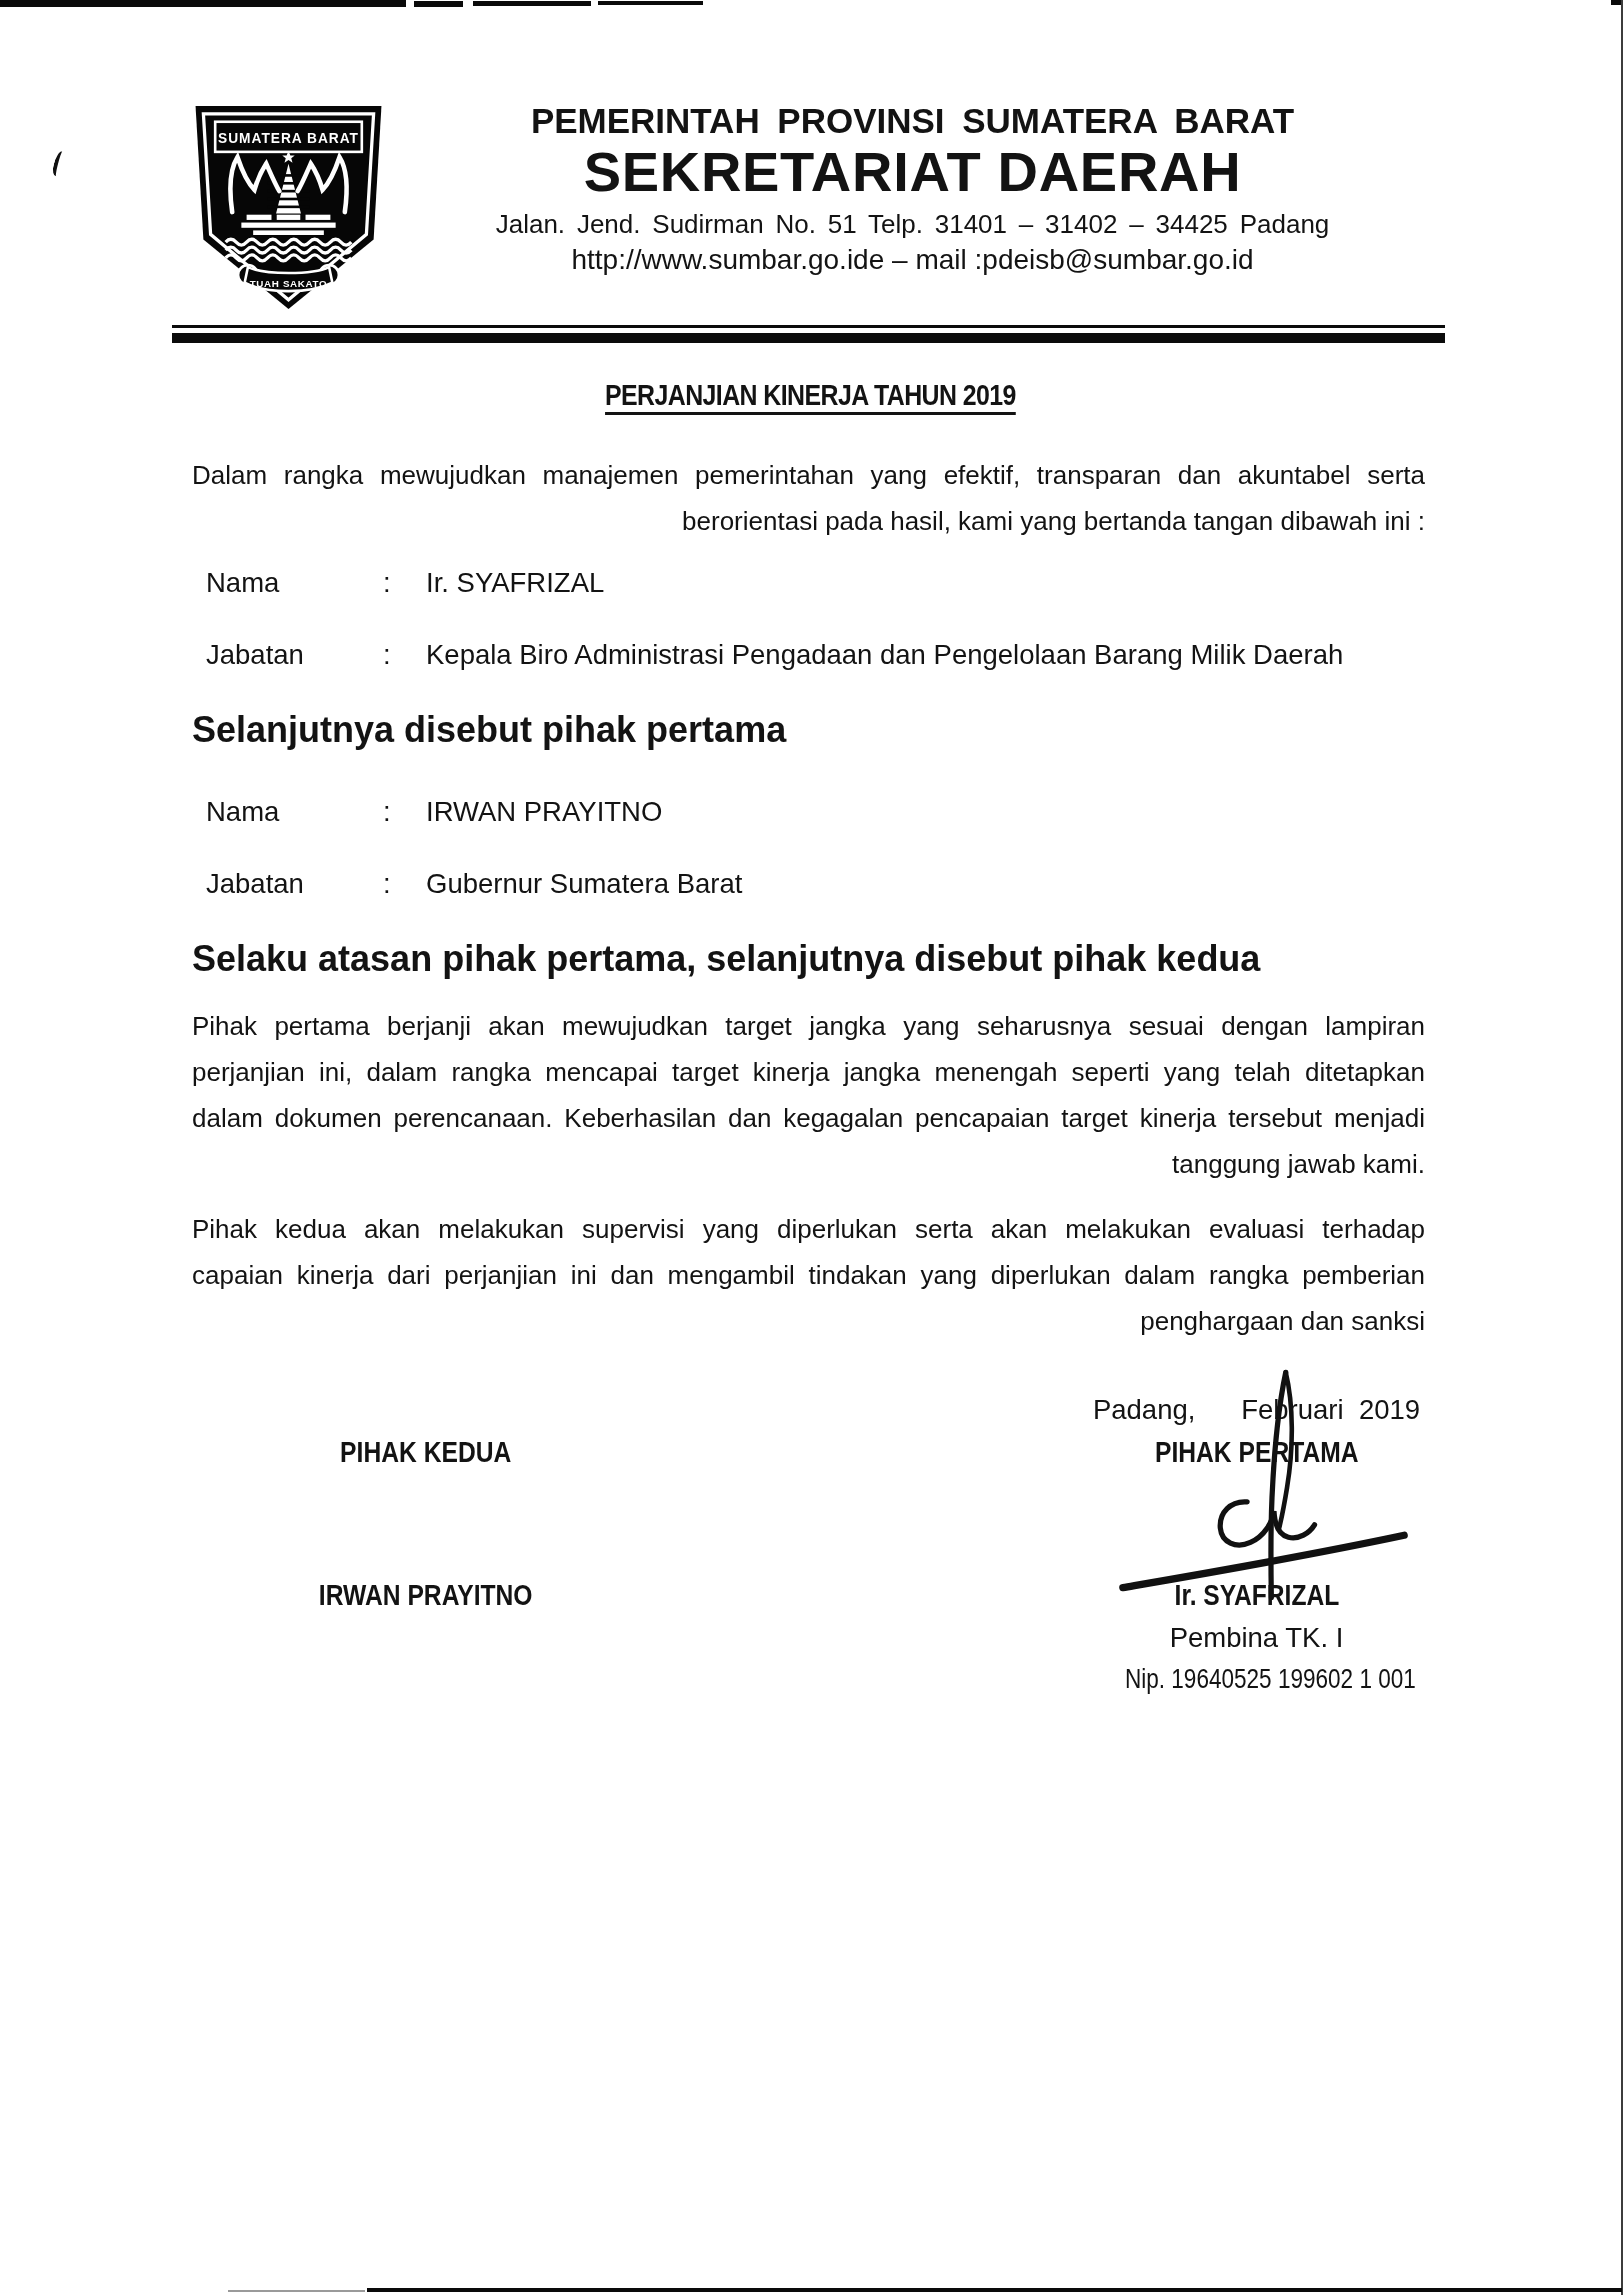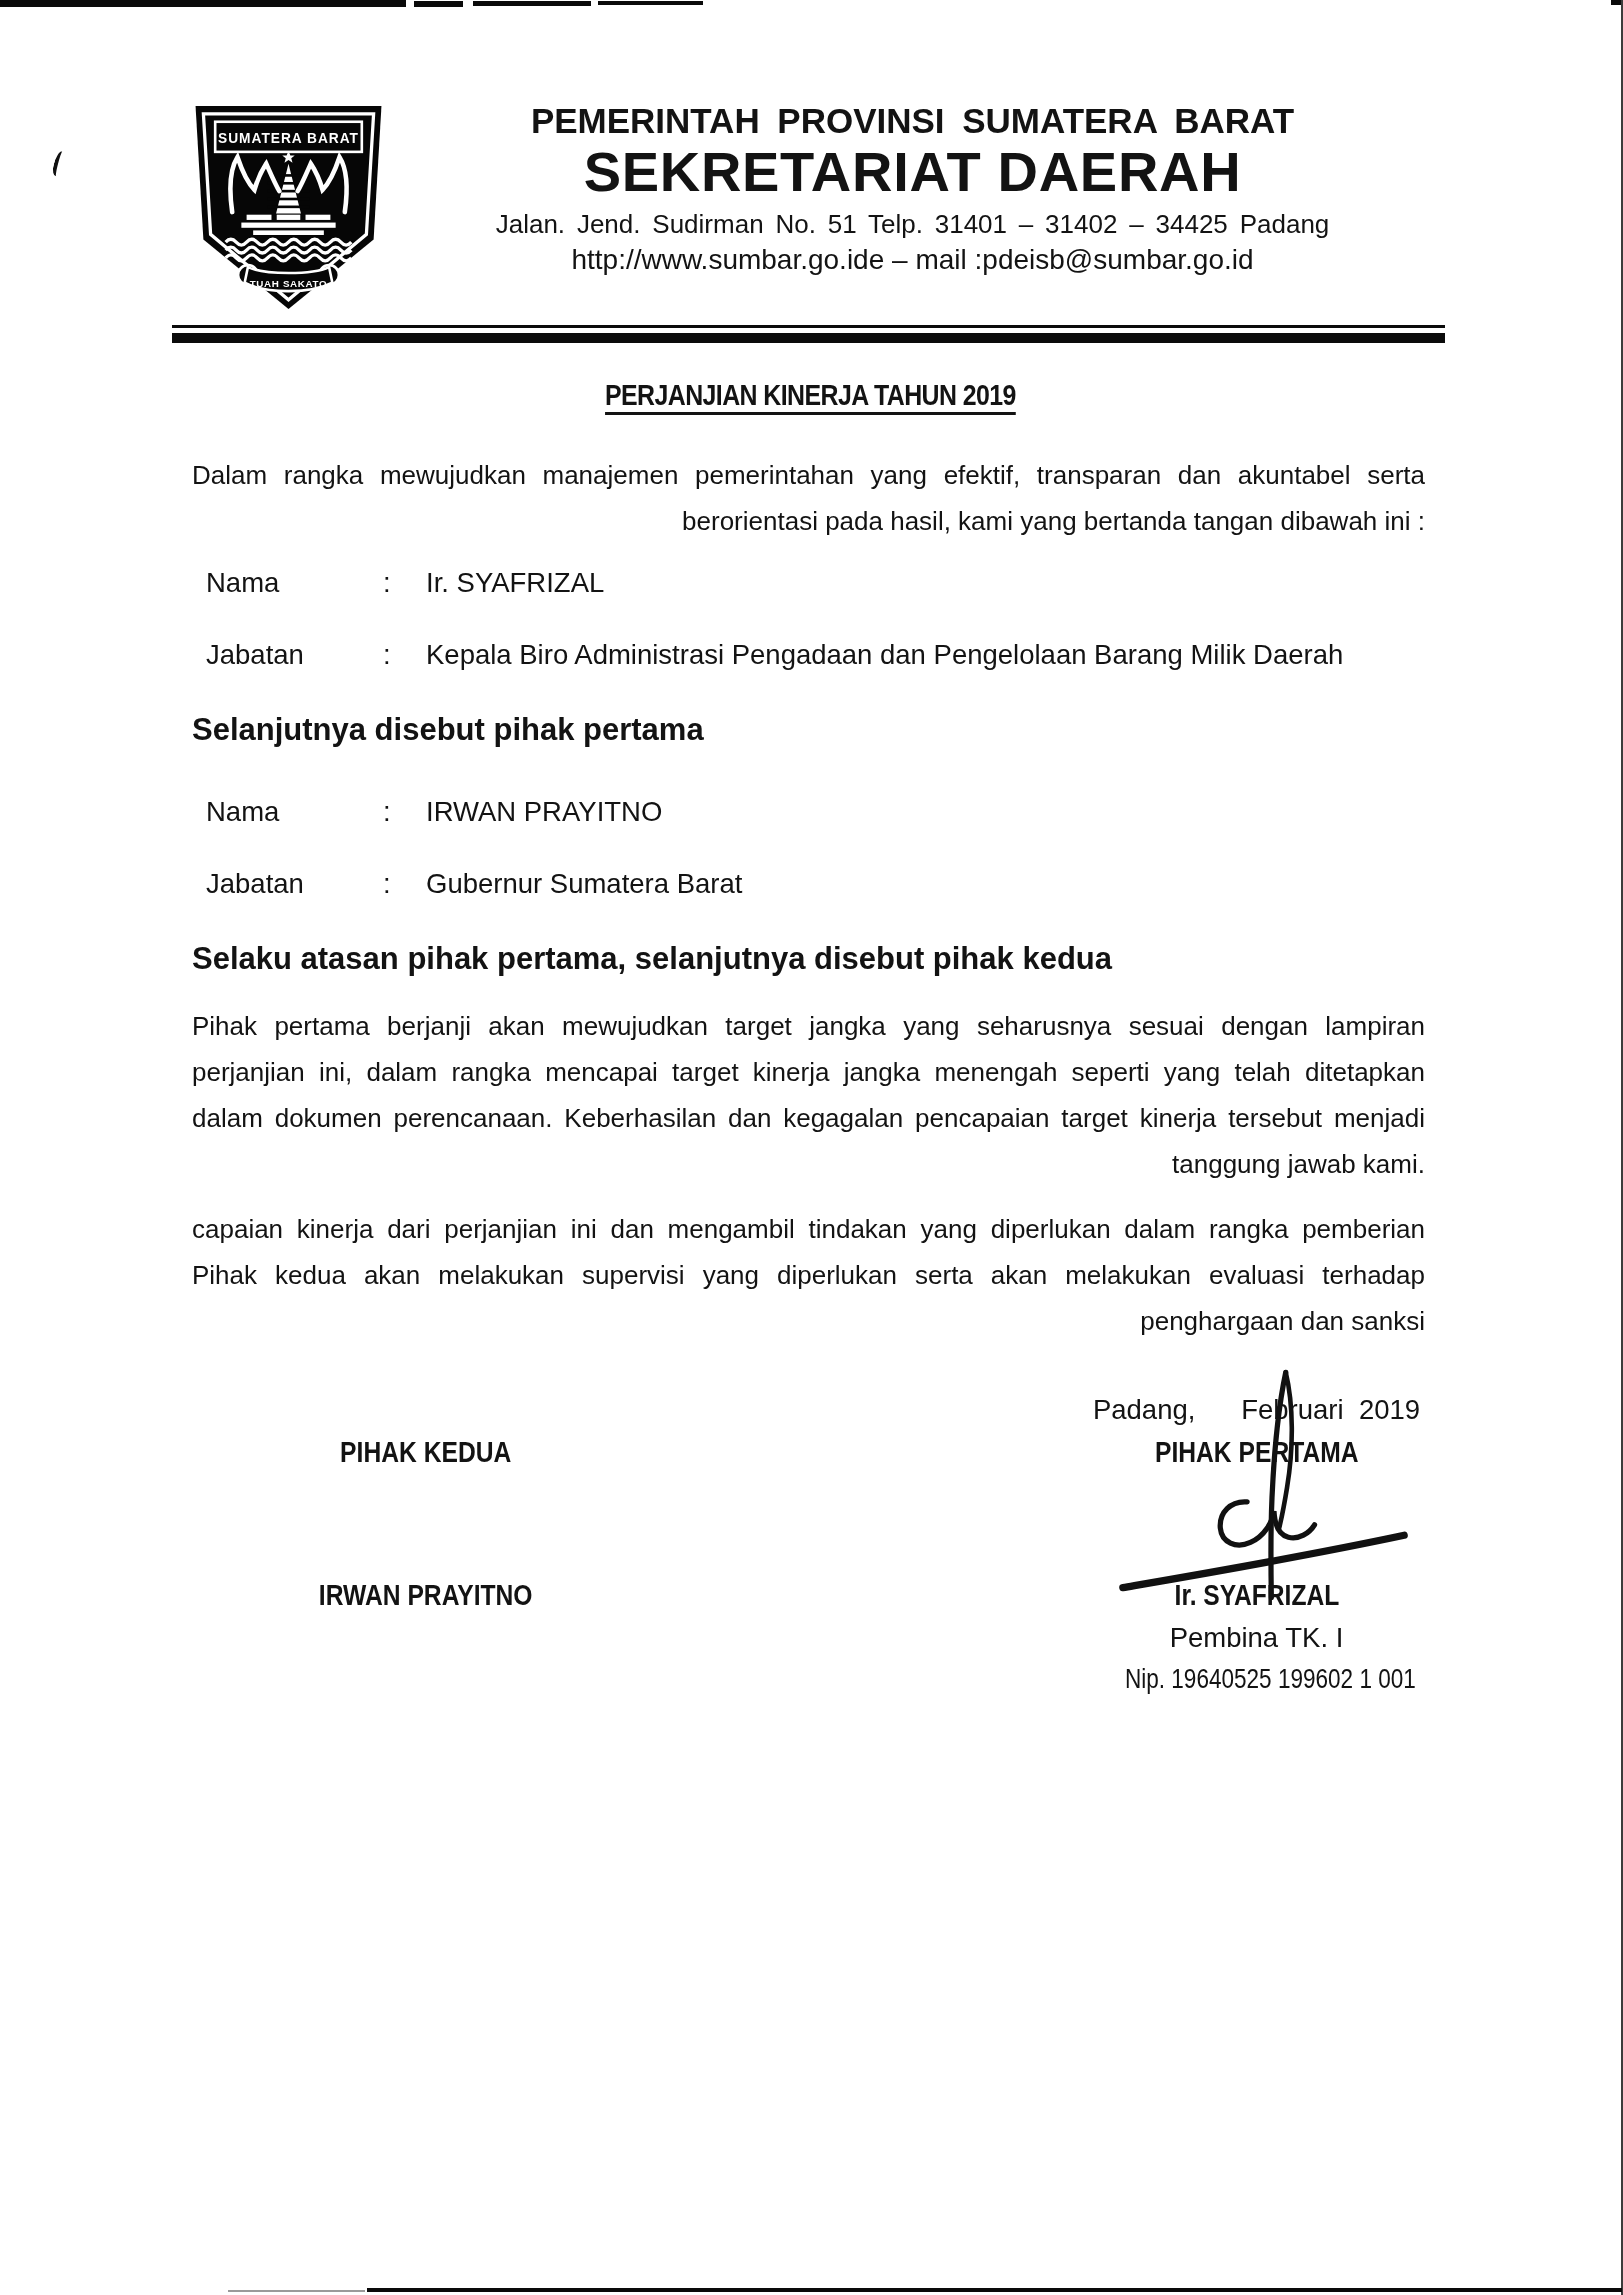--- a/index.html
+++ b/index.html
@@ -53,21 +53,21 @@
 
   .para{ position:absolute; left:192px; width:1233px; font-size:26px; line-height:46px; }
   .jline{ text-align:justify; text-align-last:justify; white-space:normal; }
   .jlast{ text-align:right; }
 
   .field-row{
     position:absolute; left:206px; width:1219px;
     display:grid; grid-template-columns:177px 43px 1fr;
     font-size:27.5px; line-height:31px;
   }
-  .designation{ position:absolute; left:192px; width:1233px; font-size:31px; line-height:31px; font-weight:700; }
+  .designation{ position:absolute; left:192px; width:1233px; font-size:36px; line-height:31px; font-weight:700; }
 
   
   .sig-date{
     position:absolute; left:1060px; top:1394px; width:393px;
     font-size:27.5px; line-height:31px; text-align:center; white-space:pre;
   }
   .sig-role, .sig-name{
     position:absolute; width:327px; text-align:center;
     font-size:29px; line-height:33px; font-weight:700; white-space:nowrap;
   }
@@ -188,22 +188,22 @@
 <div class="designation" style="top:943px">Selaku atasan pihak pertama, selanjutnya disebut pihak kedua</div>
 
 <div class="para" style="top:1003px">
   <div class="jline">Pihak pertama berjanji akan mewujudkan target jangka yang seharusnya sesuai dengan lampiran</div>
   <div class="jline">perjanjian ini, dalam rangka mencapai target kinerja jangka menengah seperti yang telah ditetapkan</div>
   <div class="jline">dalam dokumen perencanaan. Keberhasilan dan kegagalan pencapaian target kinerja tersebut menjadi</div>
   <div class="jlast">tanggung jawab kami.</div>
 </div>
 
 <div class="para" style="top:1206px">
+  <div class="jline">Pihak kedua akan melakukan supervisi yang diperlukan serta akan melakukan evaluasi terhadap</div>
   <div class="jline">capaian kinerja dari perjanjian ini dan mengambil tindakan yang diperlukan dalam rangka pemberian</div>
-  <div class="jline">Pihak kedua akan melakukan supervisi yang diperlukan serta akan melakukan evaluasi terhadap</div>
   <div class="jlast">penghargaan dan sanksi</div>
 </div>
 
 <div class="sig-date">Padang,      Februari  2019</div>
 
 <div class="sig-role role-left">
   <span>PIHAK KEDUA</span>
 </div>
 <div class="sig-role role-right">
   <span>PIHAK PERTAMA</span>

